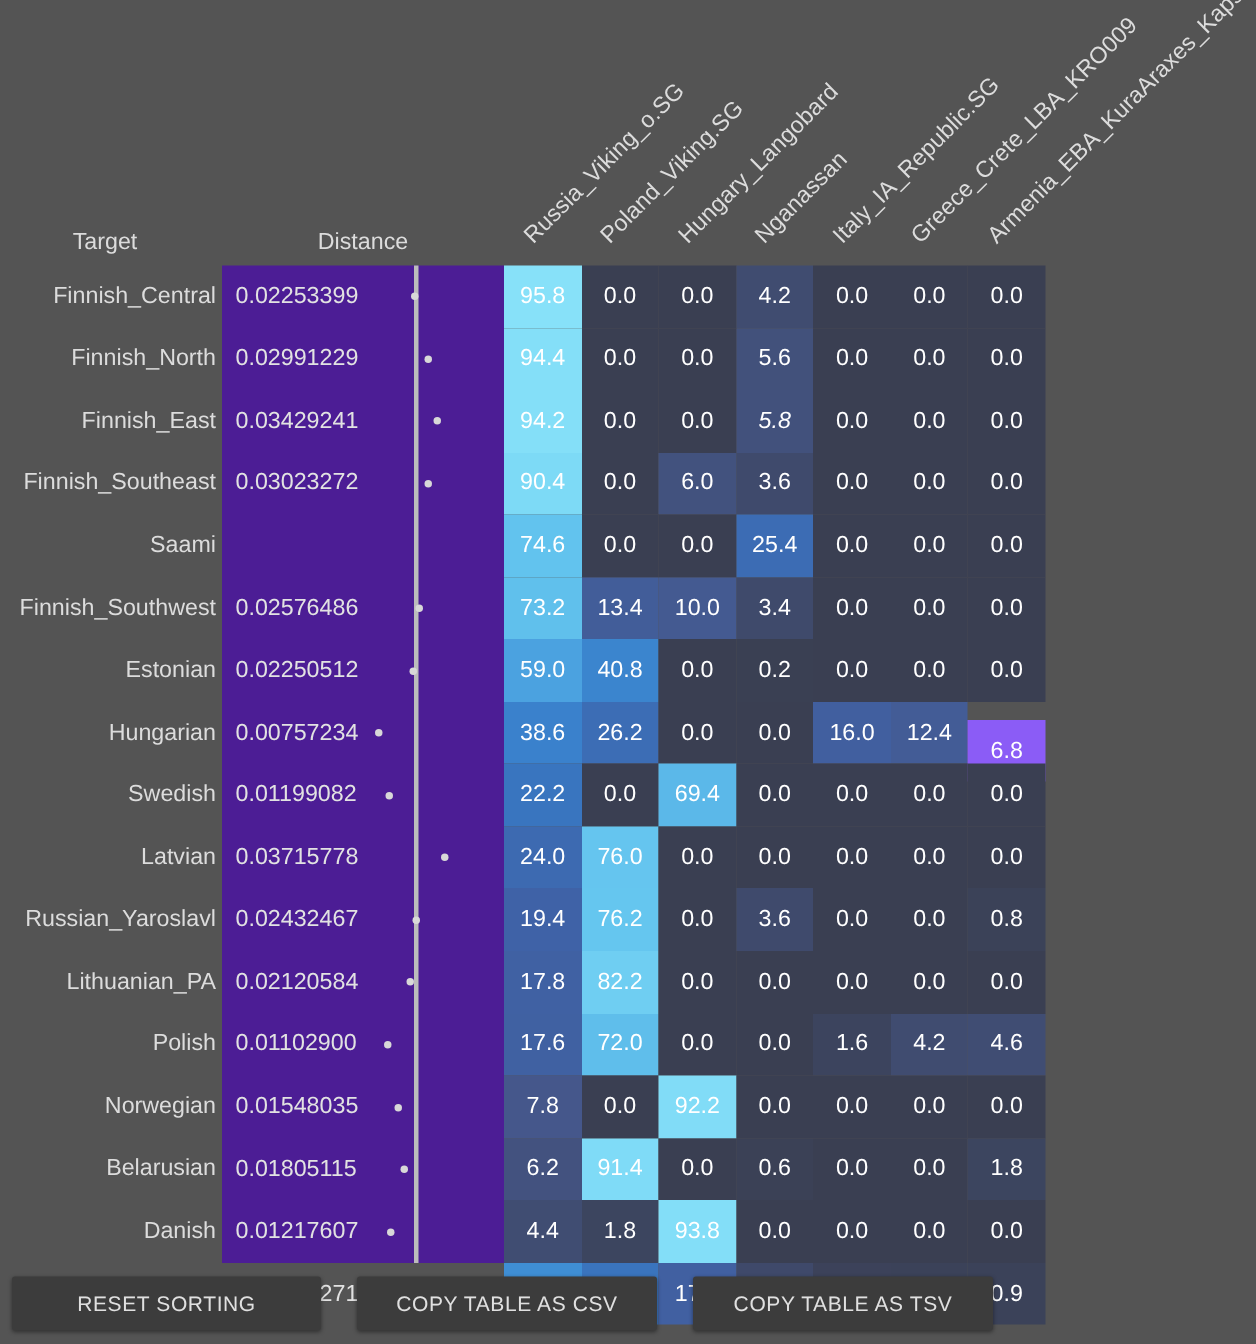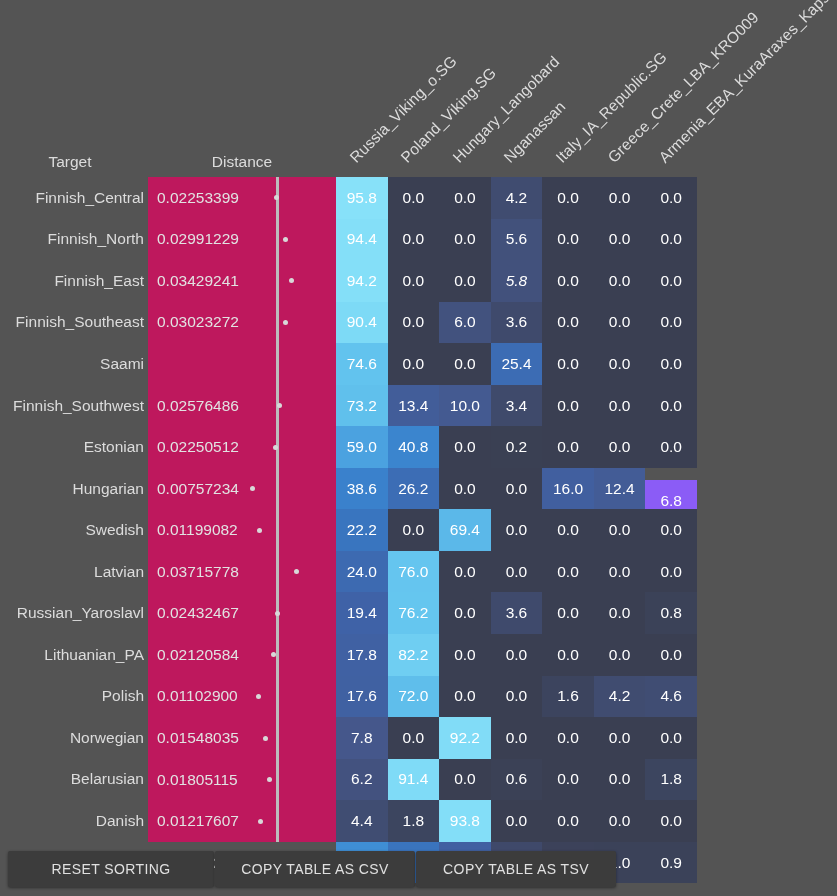--- a/index.html
+++ b/index.html
@@ -53,21 +53,21 @@
     font-size: 15.5px;
   }
 
   
   #dist-panel {
     position: absolute;
     left: 148px;
     top: 177px;
     width: 188px;
     height: 665px;
-    background: #be185d;
+    background: #4c1d95;
   }
   #dist-divider {
     position: absolute;
     left: 128px;
     top: 0;
     width: 3px;
     height: 665px;
     background: #bcbcbc;
   }
   .dist-row {
@@ -124,21 +124,21 @@
   }
   #lbl-target { left: 0; width: 140px; text-align: center; }
   #lbl-distance { left: 148px; width: 188px; text-align: center; }
 
   
   #footer {
     position: absolute;
     left: 8px;
     top: 851px;
     display: flex;
-    gap: 1px;
+    gap: 24px;
   }
   .tbtn {
     background: #3c3c3c;
     color: #e0e0e0;
     border: none;
     border-radius: 2px;
     font-family: "Liberation Sans", sans-serif;
     font-size: 14px;
     letter-spacing: .4px;
     padding: 0 14px;

